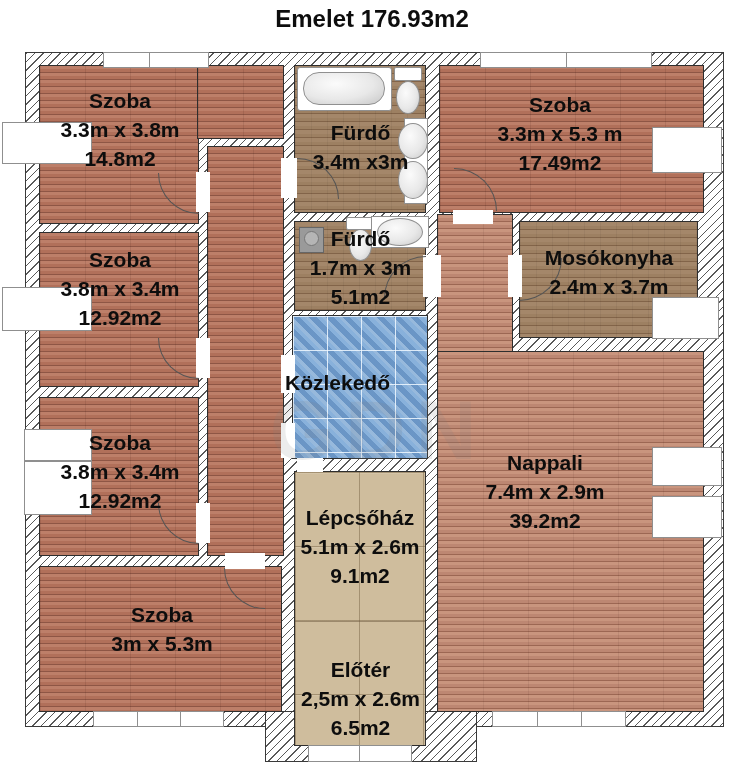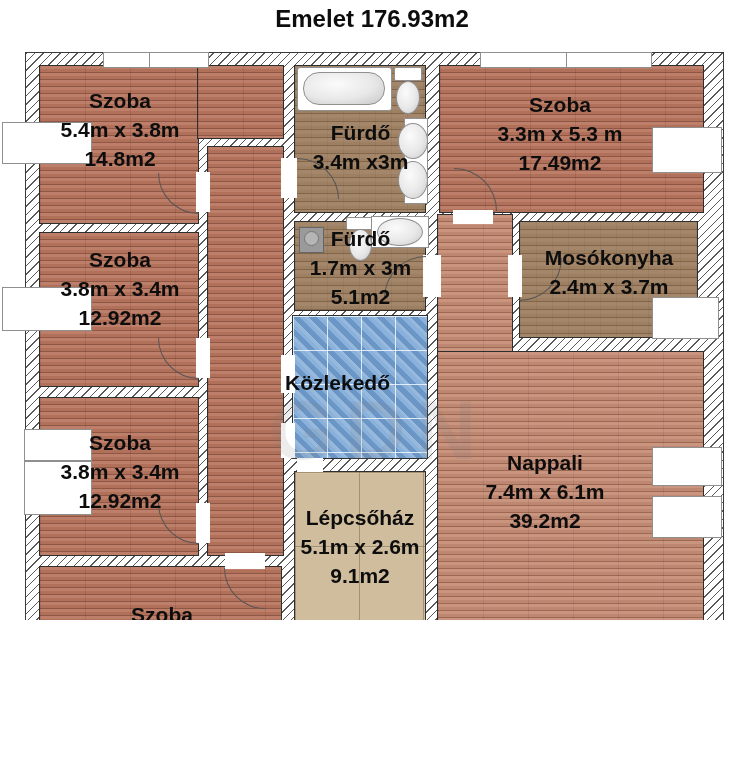--- a/index.html
+++ b/index.html
@@ -1,16 +1,16 @@
 <!DOCTYPE html>
 <html><head>
 <meta charset="utf-8">
 <style>
   html,body{margin:0;padding:0;background:#fff;}
-  #canvas{position:relative;width:744px;height:620px;background:#fff;overflow:hidden;
+  #canvas{position:relative;width:744px;height:768px;background:#fff;overflow:hidden;
           font-family:"Liberation Sans",sans-serif;}
   
   .wall{position:absolute;background-color:#fff;border:1px solid #3a3a3a;
         background-image:repeating-linear-gradient(135deg, rgba(80,80,80,.95) 0 1px, rgba(0,0,0,0) 1px 6px);
         z-index:1;}
   
   .floor{position:absolute;z-index:2;outline:1px solid #2e2e2e;}
   .parquet{background-color:#b1705a;
     background-image:
       repeating-linear-gradient(to right, rgba(40,10,5,.10) 0 1px, rgba(0,0,0,0) 1px 45px),
@@ -143,21 +143,21 @@
   <div class="fix oval" style="left:349px;top:229px;width:21px;height:30px;"></div>
   <div class="fix" style="left:371px;top:216px;width:56px;height:30px;"></div>
   <div class="fix oval" style="left:377px;top:218px;width:44px;height:26px;"></div>
   <div class="fix" style="left:299px;top:227px;width:23px;height:24px;background:#9a9a9a;border-color:#666;"></div>
   <div class="fix" style="left:304px;top:231px;width:13px;height:13px;border-radius:50%;background:#b5b5b5;border-color:#777;"></div>
 
   <div class="wm">GDN</div>
 
   <div class="lbl" style="left:40px;top:86px;width:160px;">
     <span>Szoba</span>
-    <span>5.4m x 3.8m</span>
+    <span>3.3m x 3.8m</span>
     <span>14.8m2</span>
   </div>
   <div class="lbl" style="left:288px;top:118px;width:145px;">
     <span>Fürdő</span>
     <span>3.4m x3m</span>
   </div>
   <div class="lbl" style="left:450px;top:90px;width:220px;">
     <span>Szoba</span>
     <span>3.3m x 5.3 m</span>
     <span>17.49m2</span>
@@ -179,26 +179,31 @@
   <div class="lbl" style="left:40px;top:428px;width:160px;">
     <span>Szoba</span>
     <span>3.8m x 3.4m</span>
     <span>12.92m2</span>
   </div>
   <div class="lbl" style="left:270px;top:368px;width:135px;">
     <span>Közlekedő</span>
   </div>
   <div class="lbl" style="left:440px;top:448px;width:210px;">
     <span>Nappali</span>
-    <span>7.4m x 6.1m</span>
+    <span>7.4m x 2.9m</span>
     <span>39.2m2</span>
   </div>
   <div class="lbl" style="left:52px;top:600px;width:220px;">
     <span>Szoba</span>
     <span>3m x 5.3m</span>
   </div>
   <div class="lbl" style="left:290px;top:503px;width:140px;">
     <span>Lépcsőház</span>
     <span>5.1m x 2.6m</span>
     <span>9.1m2</span>
   </div>
+  <div class="lbl" style="left:288px;top:655px;width:145px;">
+    <span>Előtér</span>
+    <span>2,5m x 2.6m</span>
+    <span>6.5m2</span>
+  </div>
 
 </div>
 
 </body></html>

